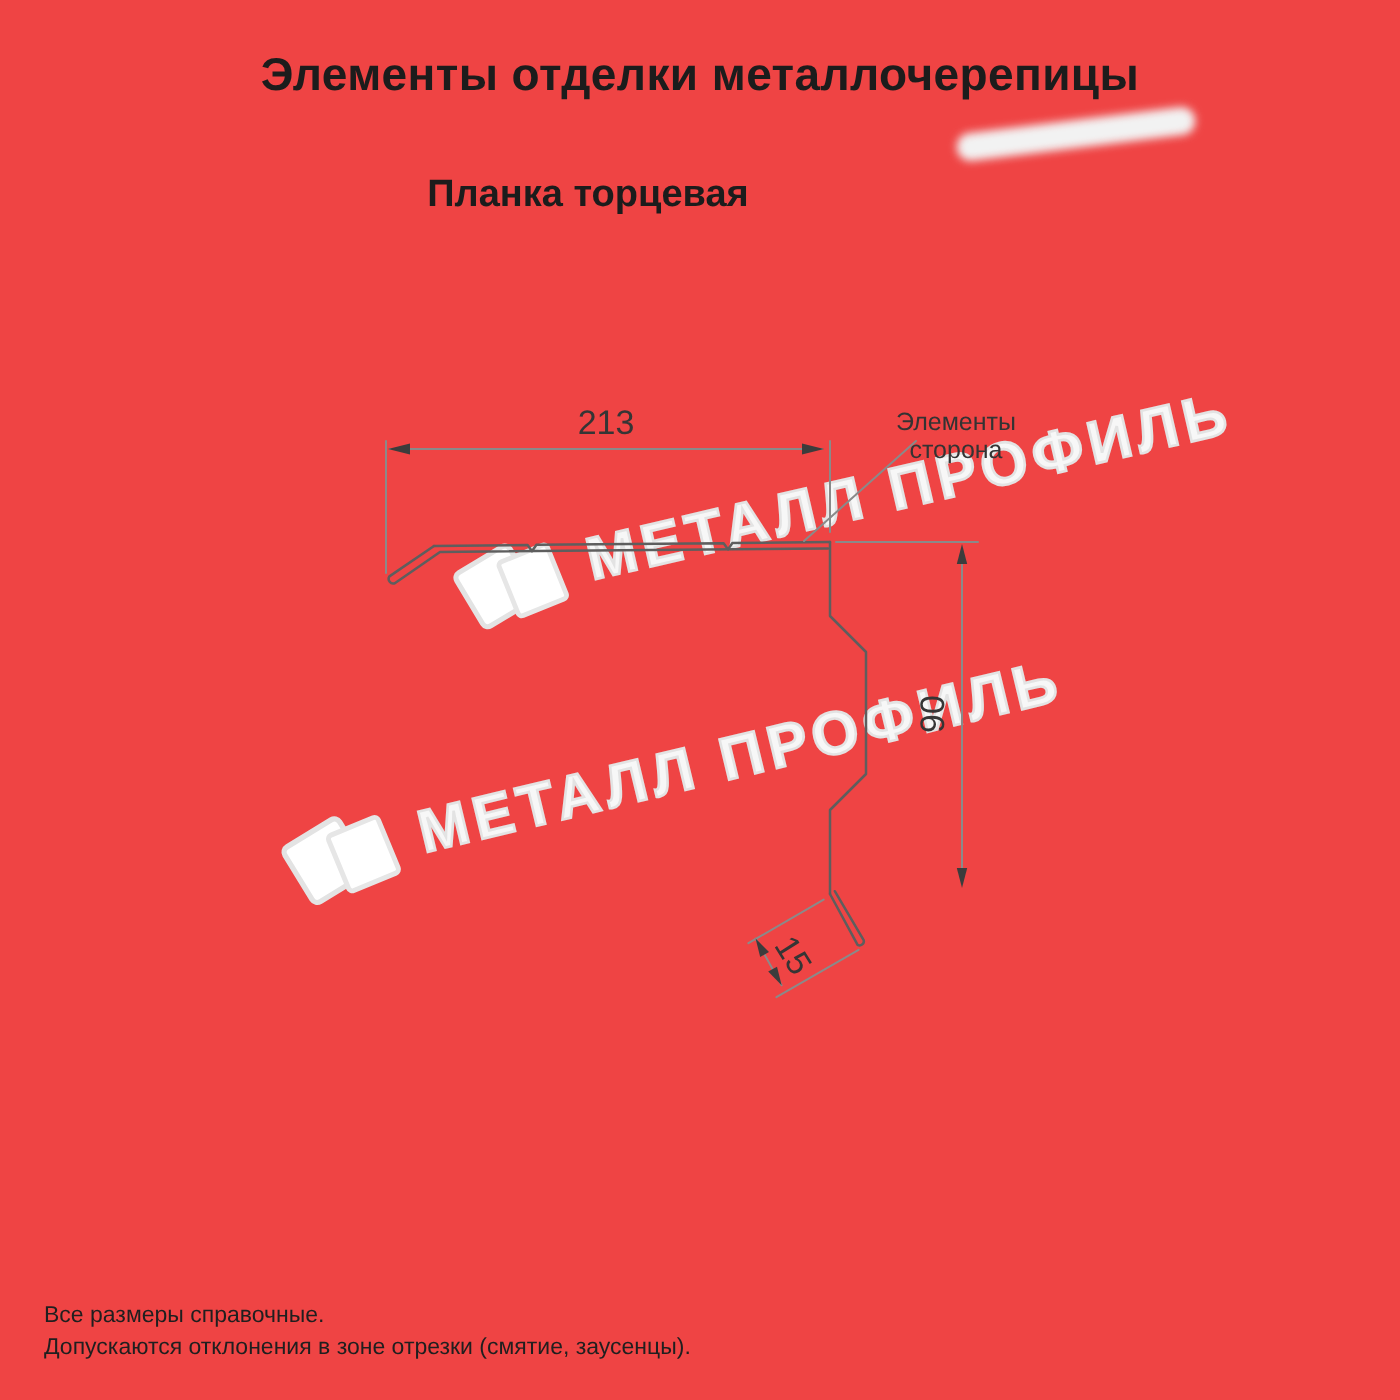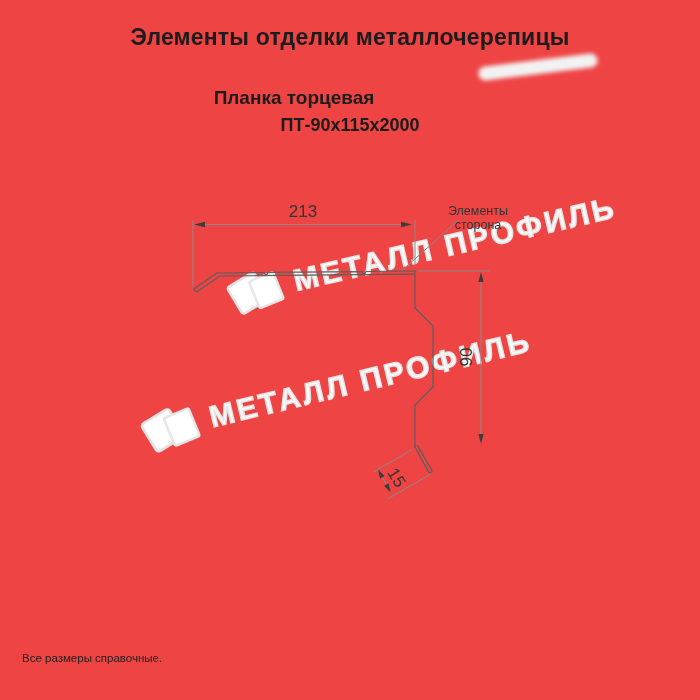--- a/index.html
+++ b/index.html
@@ -51,21 +51,20 @@
     background:#f2f2f2;border-radius:7px;transform:rotate(-7deg);filter:blur(2px);
   }
 </style>
 </head>
 <body>
 
 <div class="canvas">
 
   <div class="page-title">Элементы отделки металлочерепицы</div>
   <div class="product-name">Планка торцевая</div>
-  <div class="product-model">ПТ-90х115х2000</div>
 
   <div class="wm-smudge"></div>
 
   <div class="wm wm-upper">
     <svg width="60" height="54" viewBox="0 0 60 54">
       <rect x="6" y="13" width="31" height="31" rx="3" transform="rotate(-18 21 28)" fill="#ffffff" stroke="#e3e3e3" stroke-width="2.6"></rect>
       <rect x="27" y="15" width="26" height="29" rx="2" transform="rotate(-9 40 29)" fill="#ffffff" stroke="#e6e6e6" stroke-width="2.4"></rect>
     </svg>
     <span class="wm-text">МЕТАЛЛ ПРОФИЛЬ</span>
   </div>
@@ -112,14 +111,15 @@
     </g>
   </svg>
 
   <div class="dim-label dim-115">213</div>
   <div class="dim-label dim-90">90</div>
   <div class="dim-label dim-15">15</div>
 
   <div class="face-label">Элементы сторона</div>
 
   <div class="footnote l1">Все размеры справочные.</div>
+  <div class="footnote l2">Допускаются отклонения в зоне отрезки (смятие, заусенцы).</div>
 
 </div>
 
 </body></html>

